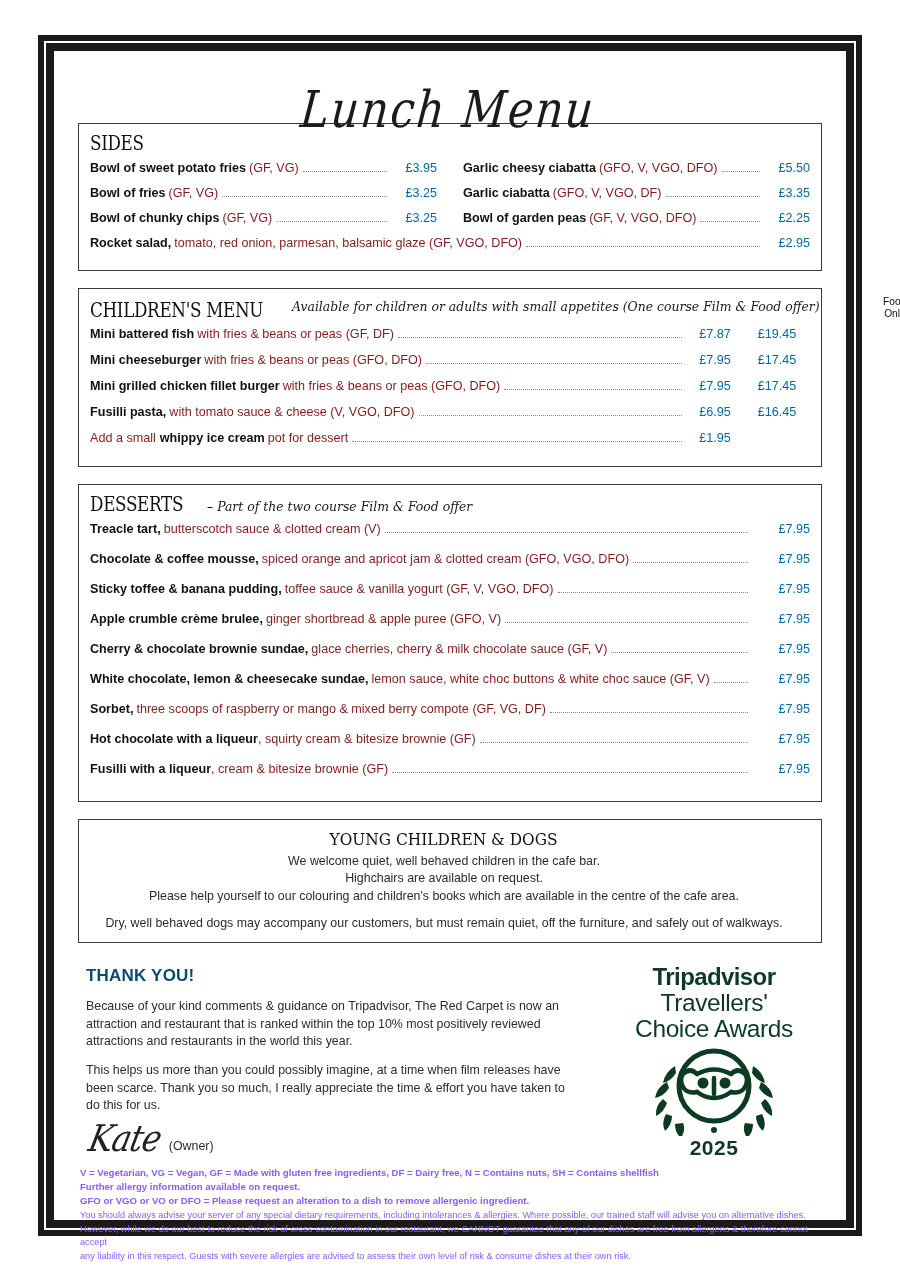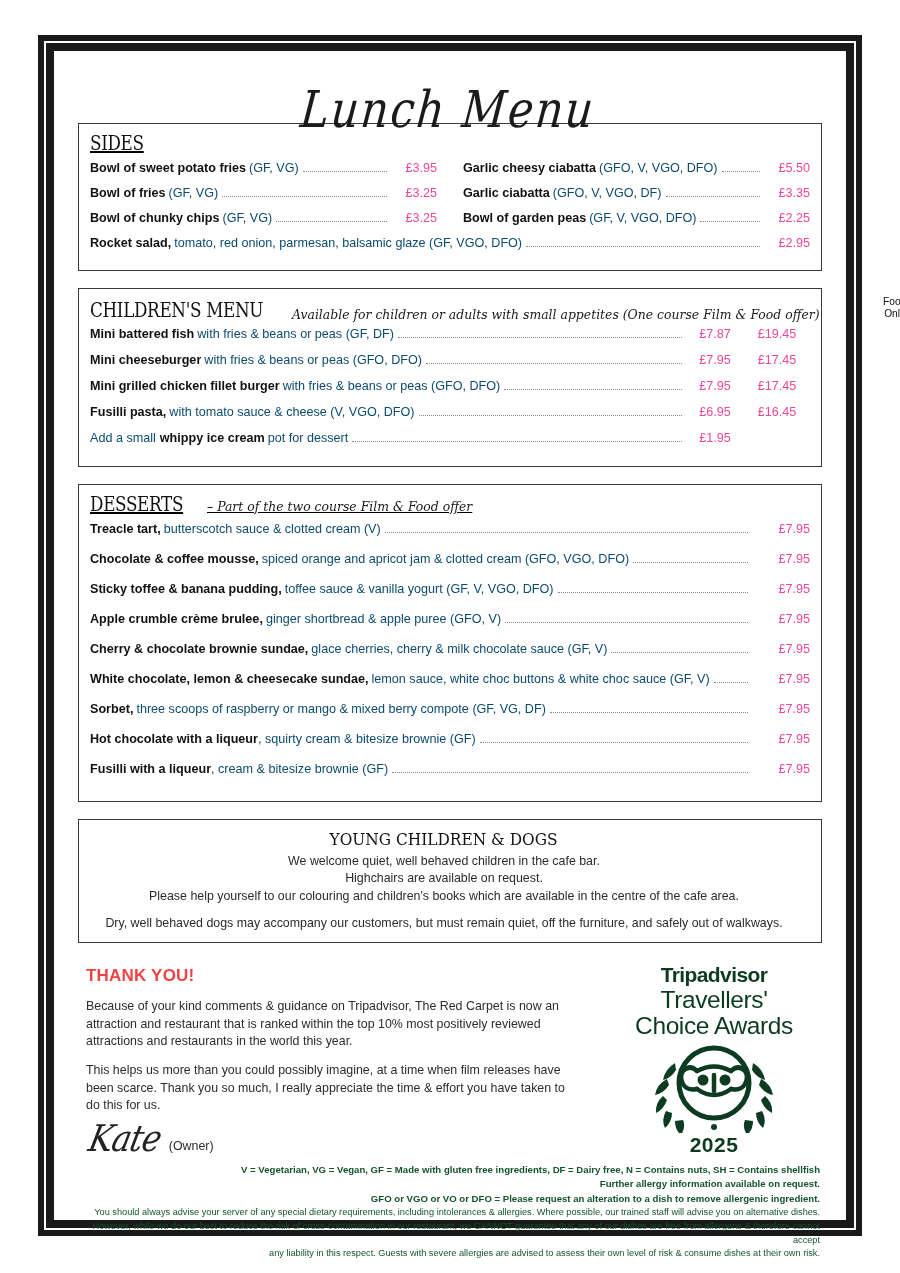--- a/index.html
+++ b/index.html
@@ -68,21 +68,21 @@
     font-family: "DejaVu Serif", serif;
     font-size: 20px;
     font-weight: 400;
     letter-spacing: -0.4px;
     color: #111;
     transform: scaleX(0.84);
     transform-origin: left center;
     display: inline-block;
     white-space: nowrap;
   }
-  .sec-head-row { display: flex; align-items: baseline; gap: 4px; text-decoration: underline; }
+  .sec-head-row { display: flex; align-items: baseline; gap: 4px; }
   .sec-sub {
     font-family: "DejaVu Serif", serif;
     font-style: italic;
     font-size: 13.5px;
     color: #1a1a1a;
     transform: scaleX(0.92);
     transform-origin: left center;
     display: inline-block;
     white-space: nowrap;
     margin-left: -4px;
@@ -91,30 +91,30 @@
 
   
   .row {
     display: flex;
     align-items: baseline;
     width: 100%;
     font-size: 12.6px;
     line-height: 1.15;
   }
   .row .name { font-weight: bold; color: #111; white-space: nowrap; }
-  .row .desc { color: #0c4a6e; white-space: nowrap; margin-left: 3px; }
+  .row .desc { color: #7f1d1d; white-space: nowrap; margin-left: 3px; }
   .row .lead {
     flex: 1 1 auto;
     border-bottom: 1.4px dotted #8a8a8a;
     margin: 0 4px 3px 4px;
     min-width: 10px;
     height: 0.62em;
   }
   .row .price {
-    color: #ec4899;
+    color: #0369a1;
     white-space: nowrap;
     text-align: right;
     font-size: 12.6px;
   }
 
   
   .sides-grid {
     display: grid;
     grid-template-columns: 1fr 1fr;
     column-gap: 26px;
@@ -171,21 +171,21 @@
   .thanks-wrap {
     display: flex;
     margin: 6px 24px 0 24px;
     padding: 0 8px;
     gap: 16px;
   }
   .thanks-left { flex: 1 1 auto; padding-top: 6px; }
   .thanks-title {
     font-size: 17px;
     font-weight: bold;
-    color: #ef4444;
+    color: #0c4a6e;
     letter-spacing: 0.2px;
     margin-bottom: 12px;
   }
   .thanks-p {
     font-size: 12.4px;
     color: #2c2c2c;
     line-height: 1.4;
     margin-bottom: 12px;
     max-width: 490px;
   }
@@ -204,39 +204,39 @@
 
   
   .ta-badge {
     width: 200px;
     flex: 0 0 200px;
     text-align: center;
     color: #0c3b22;
     padding-top: 4px;
   }
   .ta-word {
-    font-size: 21px;
+    font-size: 24px;
     font-weight: bold;
     letter-spacing: -0.6px;
     line-height: 1.06;
   }
   .ta-l2 { font-size: 24.5px; line-height: 1.06; letter-spacing: -0.4px; }
   .ta-l3 { font-size: 24.5px; line-height: 1.06; letter-spacing: -0.4px; }
   .ta-year {
     font-size: 21px;
     font-weight: bold;
     letter-spacing: 0.5px;
     margin-top: -4px;
   }
 
   
   .allergy {
-    text-align: right;
+    text-align: left;
     padding: 6px 26px 0 26px;
-    color: #14532d;
+    color: #8b5cf6;
   }
   .allergy .b { font-weight: bold; font-size: 9.6px; line-height: 1.5; }
   .allergy .s { font-size: 9.2px; line-height: 1.5; }
 </style>
 </head>
 <body>
 
 <div class="page-frame">
  <div class="page-frame-inner-line">
   <div class="page-frame-inner">
@@ -293,21 +293,21 @@
       <div class="row full">
         <span class="name">Rocket salad,</span>
         <span class="desc">tomato, red onion, parmesan, balsamic glaze  (GF, VGO, DFO)</span>
         <span class="lead"></span>
         <span class="price">£2.95</span>
       </div>
     </div>
 
     <div class="section-box">
       <div class="kids-head-wrap">
-        <div style="display:flex; align-items:flex-end;">
+        <div style="display:flex; align-items:flex-start;">
           <span class="sec-head">CHILDREN'S MENU</span>
           <span class="sec-sub">Available for children or adults with small appetites (One course Film &amp; Food offer)</span>
         </div>
         <div class="kids-cols">
           <div class="col-h">
             <div>Food</div>
             <div>Only</div>
           </div>
 
         </div>

